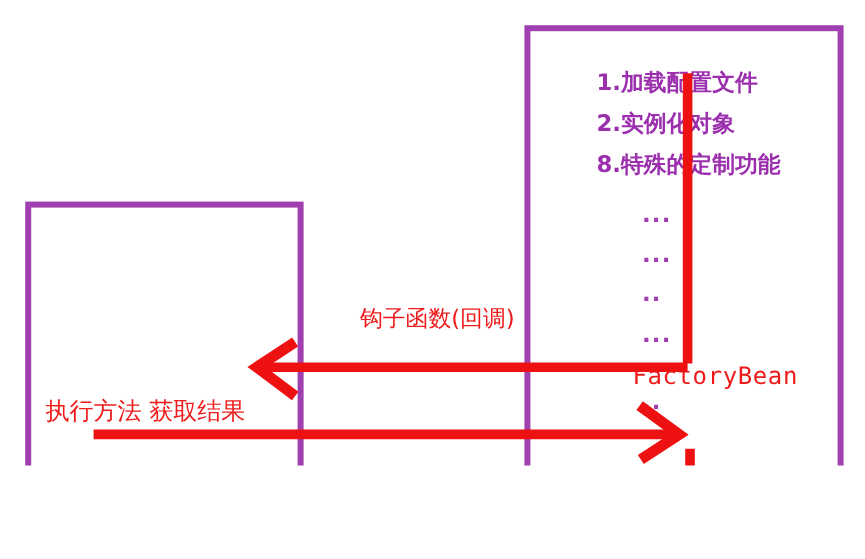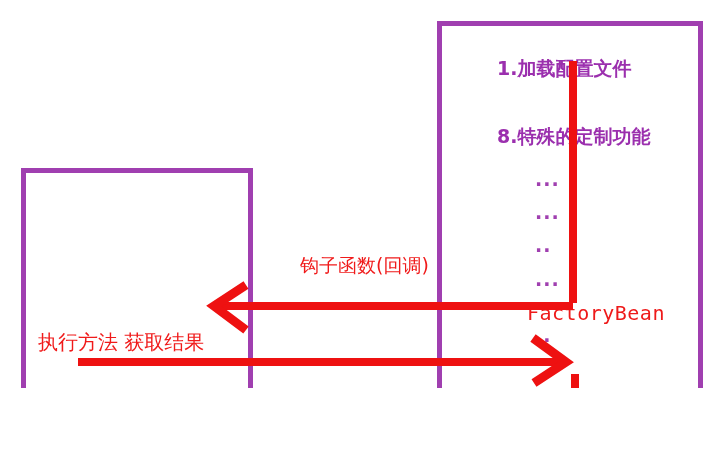--- a/index.html
+++ b/index.html
@@ -94,20 +94,21 @@
 </style>
 </head>
 <body>
 
 <div id="stage">
 
   <div id="left-box" class="box"></div>
   <div id="right-box" class="box"></div>
 
   <div id="step1" class="purple-text step">1.加载配置文件</div>
+  <div id="step2" class="purple-text step">2.实例化对象</div>
   <div id="step3" class="purple-text step">8.特殊的定制功能</div>
 
   <div id="dots1" class="dots">...</div>
   <div id="dots2" class="dots">...</div>
   <div id="dots3" class="dots">..</div>
   <div id="dots4" class="dots">...</div>
   <div id="dots5" class="dots">..</div>
 
 
   <div id="hook-label" class="red-text">钩子函数(回调)</div>

